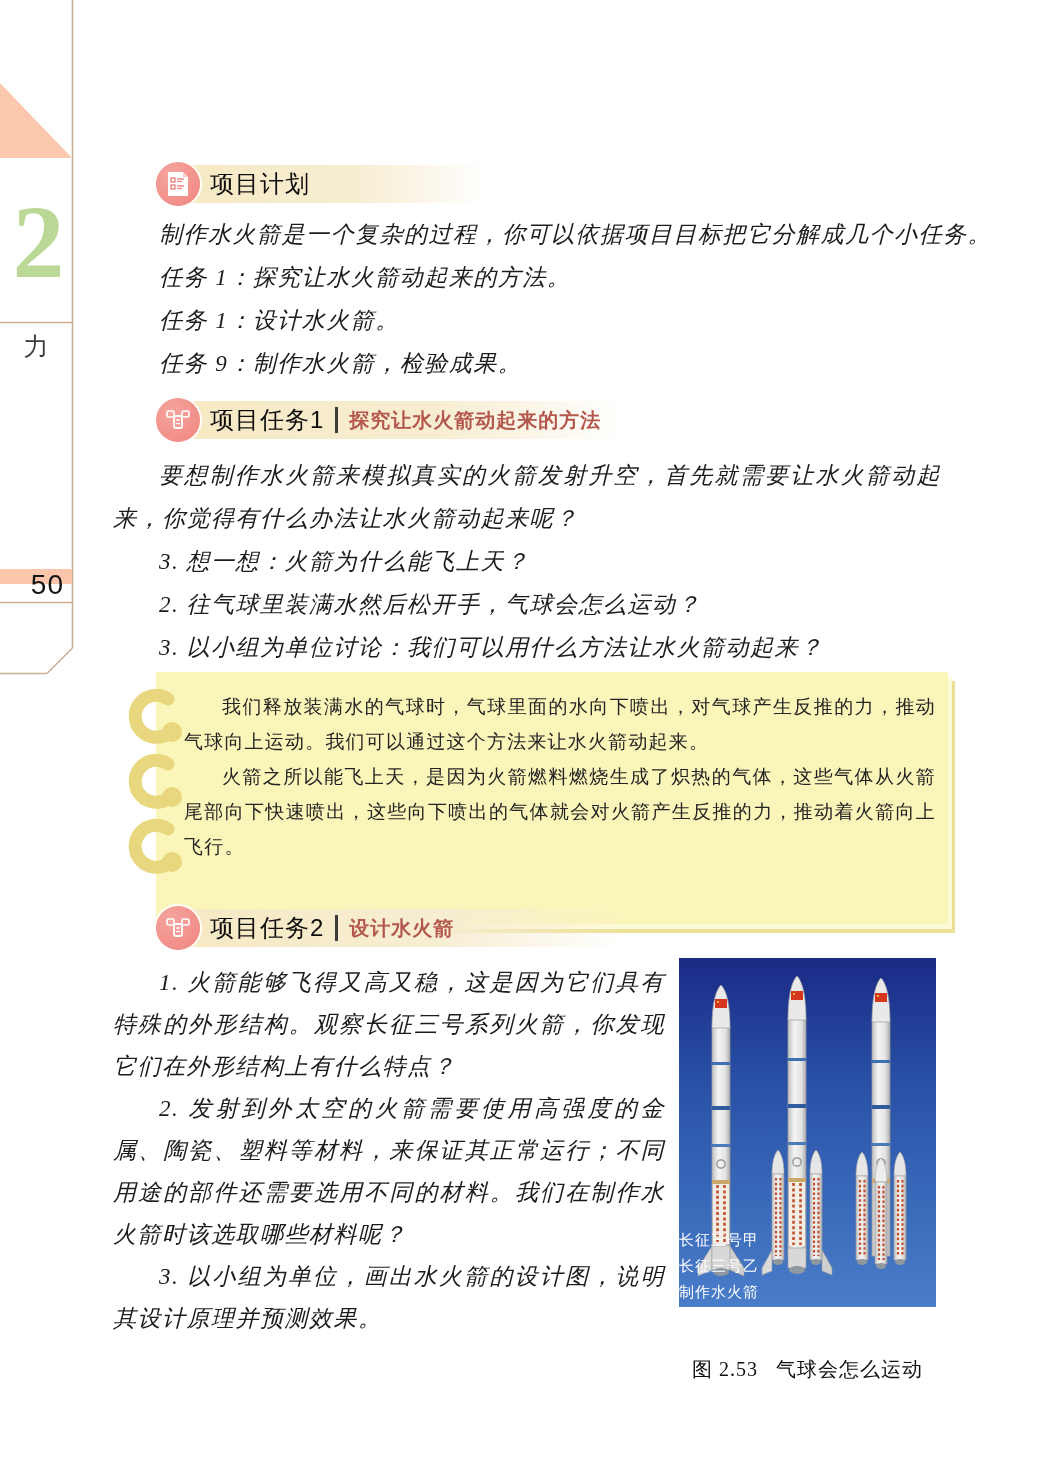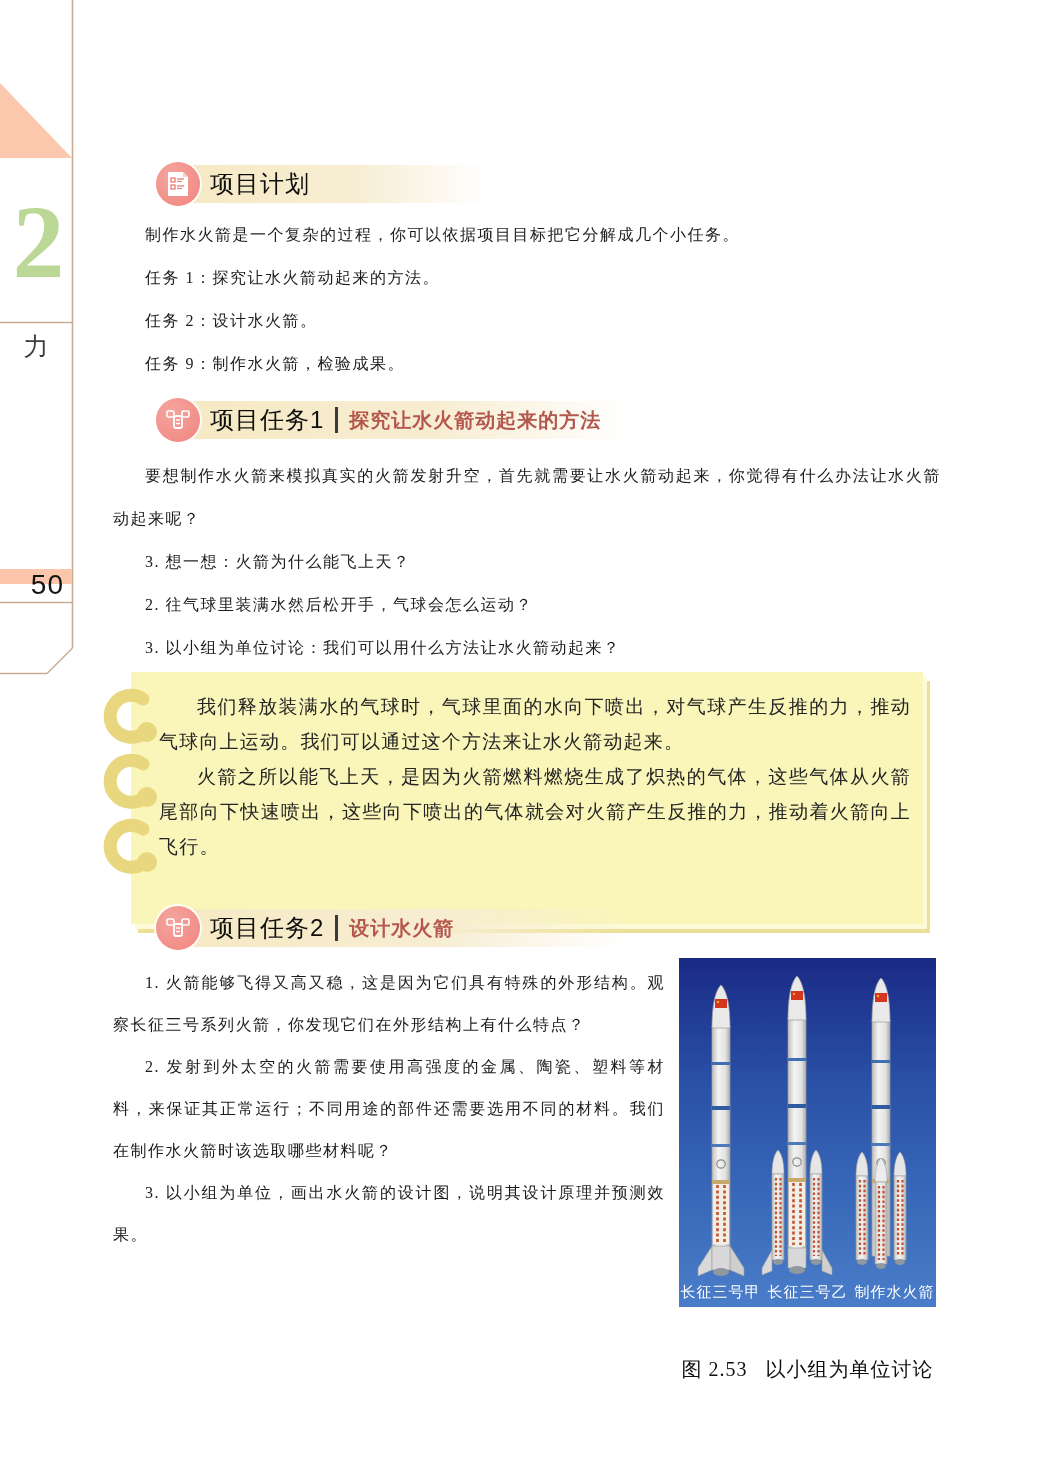--- a/index.html
+++ b/index.html
@@ -42,43 +42,45 @@
   .hd-row{
     position:absolute;left:54px;top:0;height:44px;display:flex;align-items:center;gap:11px;
     font-family:"Liberation Sans",sans-serif;white-space:nowrap;
   }
   .hd-title{font-weight:normal;font-size:24px;color:#0E0E0E;letter-spacing:1px;}
   .hd-divider{width:3px;height:26px;background:#3A3A3A;}
   .hd-sub{font-weight:bold;font-size:20px;color:#B4574C;letter-spacing:1px;}
   
   .blk{
     position:absolute;color:#1C1C1C;
-    font-size:16px;line-height:43px;letter-spacing:1.5px;
+    font-size:23px;line-height:43px;letter-spacing:1.5px;
     font-family:"Liberation Serif",serif;
+    font-style:italic;
   }
   .blk p{margin:0;text-indent:2em;text-align:justify;}
   .blk p.nowrap{white-space:nowrap;text-align:left;}
   
   .note{
-    position:absolute;left:131px;top:672px;width:792px;height:252px;
+    position:absolute;left:156px;top:672px;width:792px;height:252px;
     background:#FAF5B9;box-sizing:border-box;padding:17px 12px 0 28px;
     box-shadow:4px 5px 0 0 #FCFAD8,7px 9px 0 0 #EBE095;
   }
   .note p{
     margin:0;text-indent:2em;text-align:justify;
     font-size:19px;line-height:35px;letter-spacing:1.2px;color:#242424;
   }
   .ring{position:absolute;left:-34px;width:66px;height:58px;}
   
   .figure{position:absolute;left:679px;top:958px;width:257px;height:349px;}
   .fig-labels{
     position:absolute;left:0;right:0;bottom:5px;display:flex;
     justify-content:center;gap:7px;color:#ffffff;
     font-family:"Liberation Sans",sans-serif;font-size:15px;letter-spacing:1px;
     white-space:nowrap;
+    flex-direction:column;
   }
   .caption{
     position:absolute;left:661px;top:1356px;width:293px;
     display:flex;justify-content:center;gap:18px;
     font-size:20px;color:#101010;letter-spacing:1px;white-space:nowrap;
   }
 </style>
 </head>
 <body>
 
@@ -110,21 +112,21 @@
     </svg>
   </div>
   <div class="hd-row">
     <span class="hd-title">项目计划</span>
   </div>
 </div>
 
 <div class="blk" style="left:113px;top:213px;width:828px;">
   <p class="nowrap">制作水火箭是一个复杂的过程，你可以依据项目目标把它分解成几个小任务。</p>
   <p class="nowrap">任务 1：探究让水火箭动起来的方法。</p>
-  <p class="nowrap">任务 2：设计水火箭。</p>
+  <p class="nowrap">任务 1：设计水火箭。</p>
   <p class="nowrap">任务 9：制作水火箭，检验成果。</p>
 </div>
 
 <div class="hd" style="top:398px;">
   <div class="hd-bar" style="width:506px;"></div>
   <div class="hd-circle">
     <svg width="26" height="24" viewBox="0 0 26 24">
       <rect x="2" y="3" width="7" height="6" rx="1.5" fill="none" stroke="#ffffff" stroke-width="1.6"></rect>
       <rect x="17" y="3" width="7" height="6" rx="1.5" fill="none" stroke="#ffffff" stroke-width="1.6"></rect>
       <rect x="9" y="8" width="8" height="12" rx="2" fill="none" stroke="#ffffff" stroke-width="1.8"></rect>
@@ -293,14 +295,14 @@
   </svg>
   <div class="fig-labels">
     <span>长征三号甲</span>
     <span>长征三号乙</span>
     <span>制作水火箭</span>
   </div>
 </div>
 
 <div class="caption">
   <span>图 2.53</span>
-  <span>以小组为单位讨论</span>
+  <span>气球会怎么运动</span>
 </div>
 
 </body></html>

